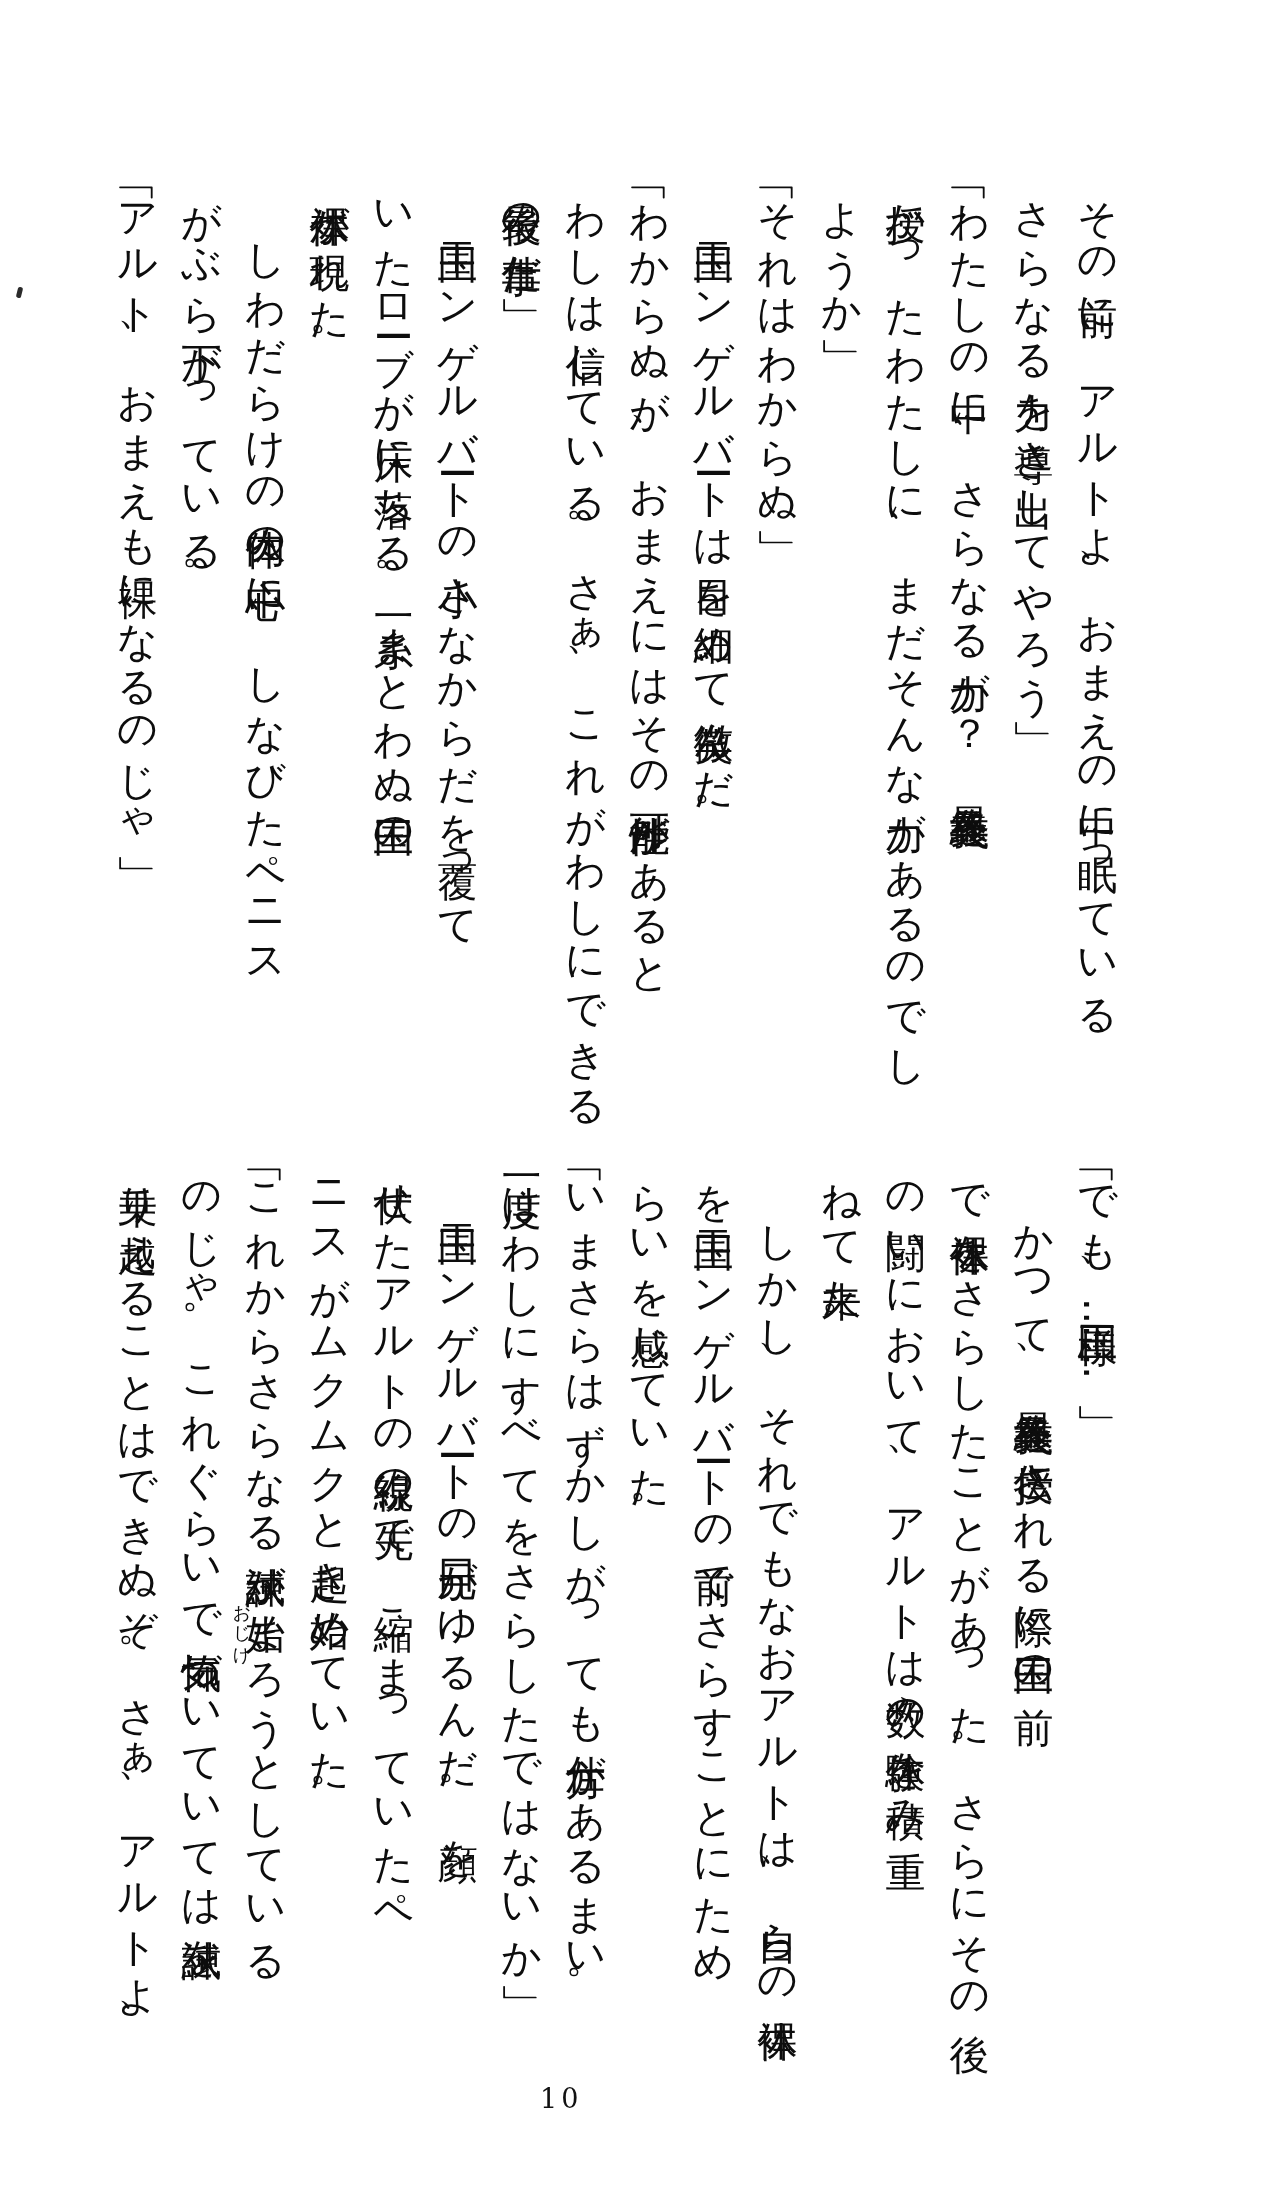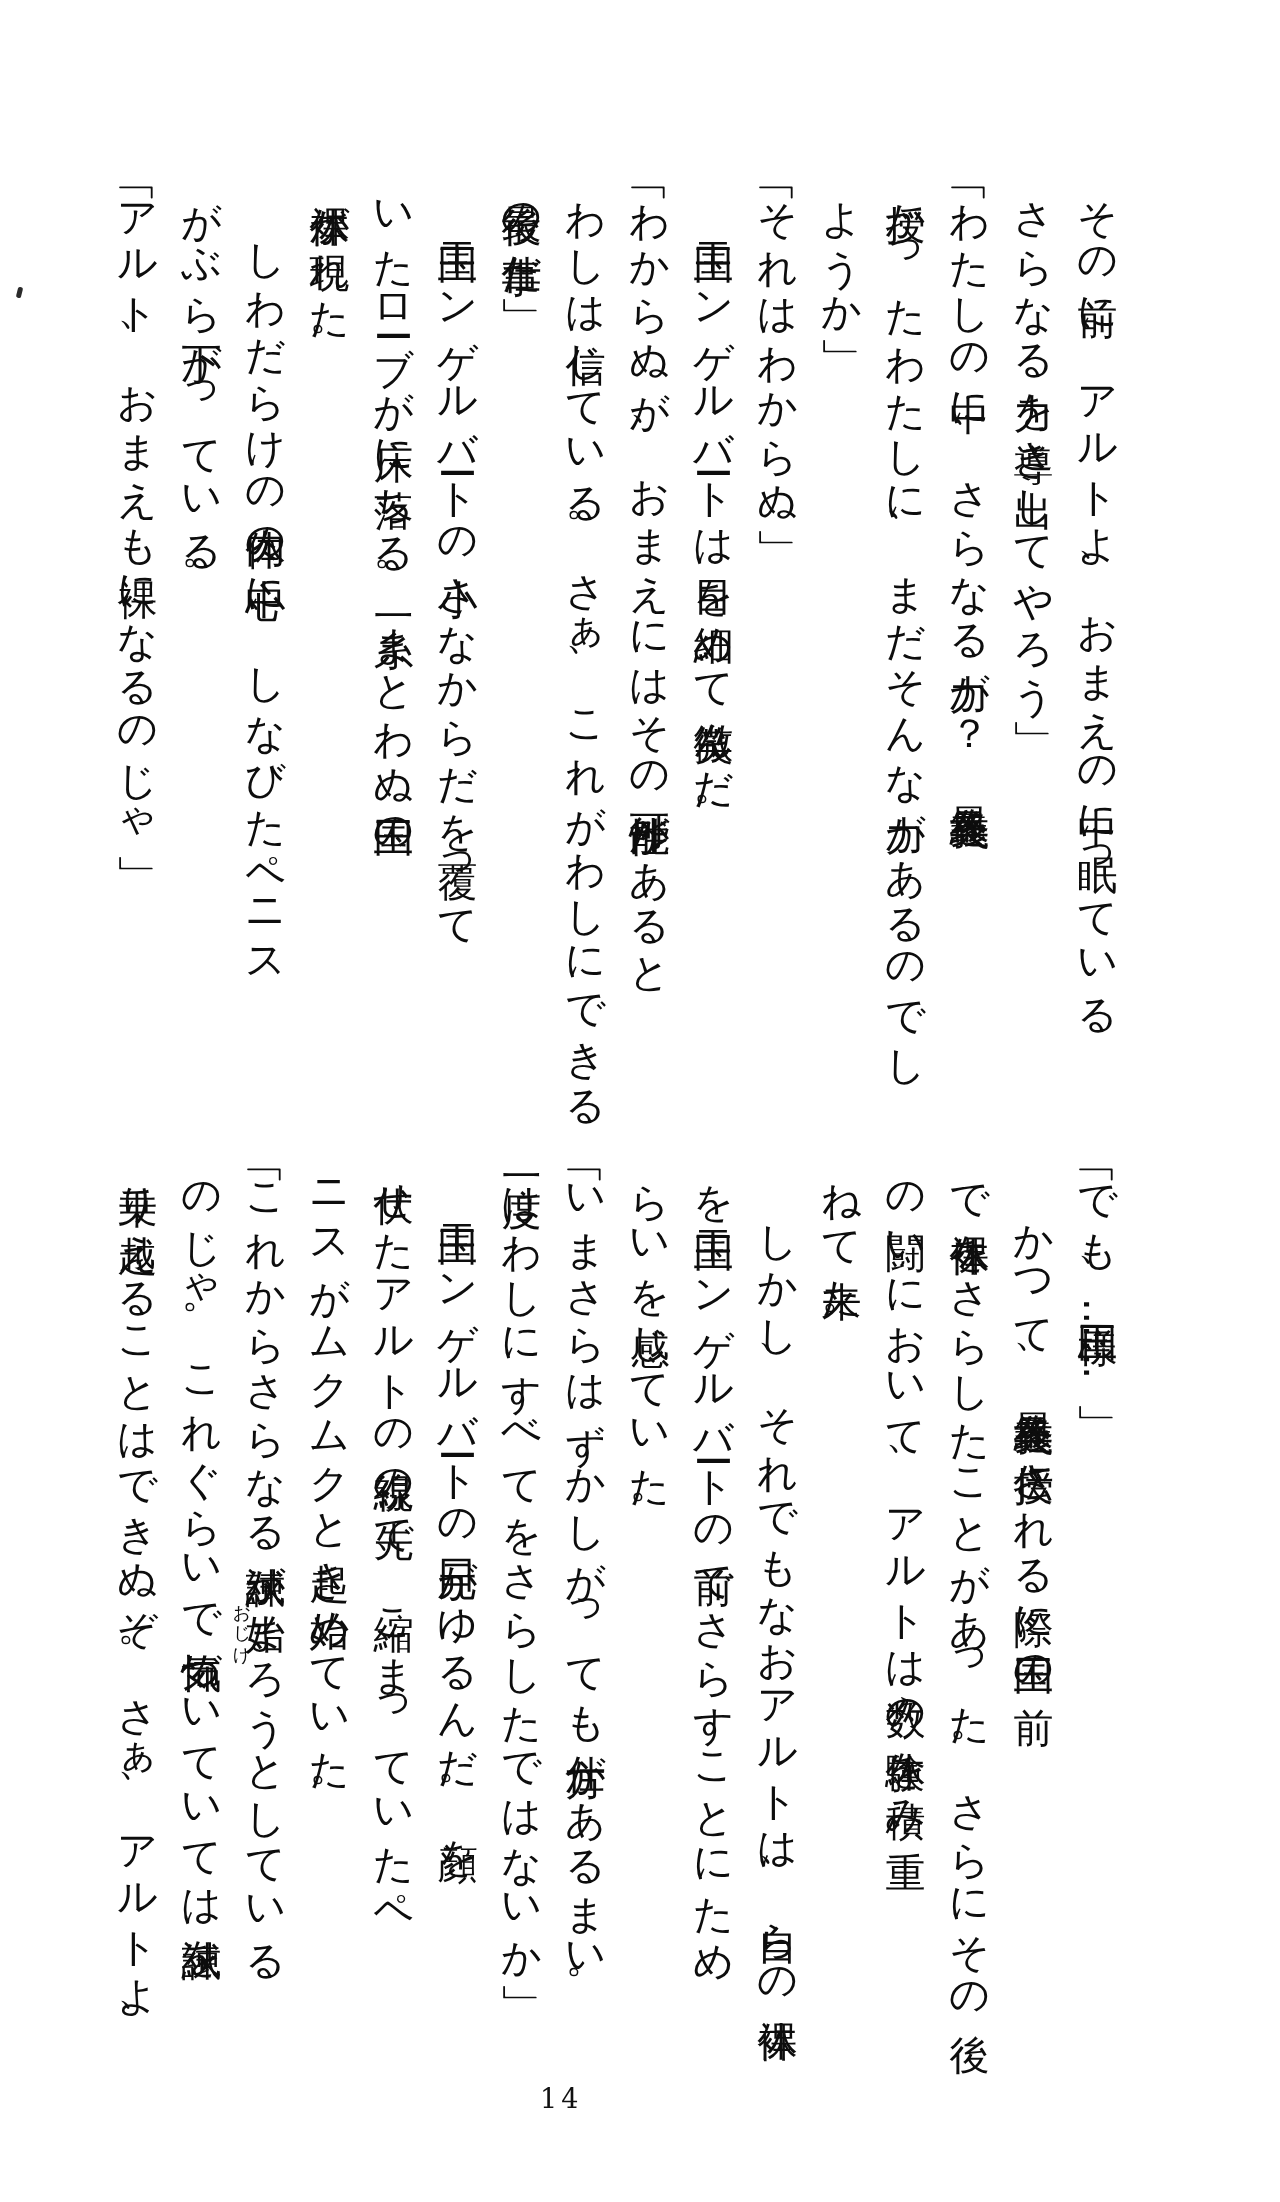--- a/index.html
+++ b/index.html
@@ -109,14 +109,14 @@
       <div class="line">らいを感じていた。</div>
       <div class="line">「いまさらはずかしがっても仕方があるまい。</div>
       <div class="line">一度はわしにすべてをさらしたではないか」</div>
       <div class="line indent">国王エンゲルバートの口元がゆるんだ。顔を</div>
       <div class="line">伏せたアルトの視線の先で、縮こまっていたペ</div>
       <div class="line">ニスがムクムクと起き始めていた。</div>
       <div class="line">「これからさらなる試練が始まろうとしている</div>
       <div class="line"><span>のじゃ。これぐらいで</span><span class="ruby-wrap"><span>怖気</span><span class="furigana">おじけ</span></span><span>づいていては試練を</span></div>
       <div class="line">乗り越えることはできぬぞ。さぁ、アルトよ、</div>
     </div>
-  <div class="page-number">14</div>
+  <div class="page-number">10</div>
 </div>
 
 </body></html>

